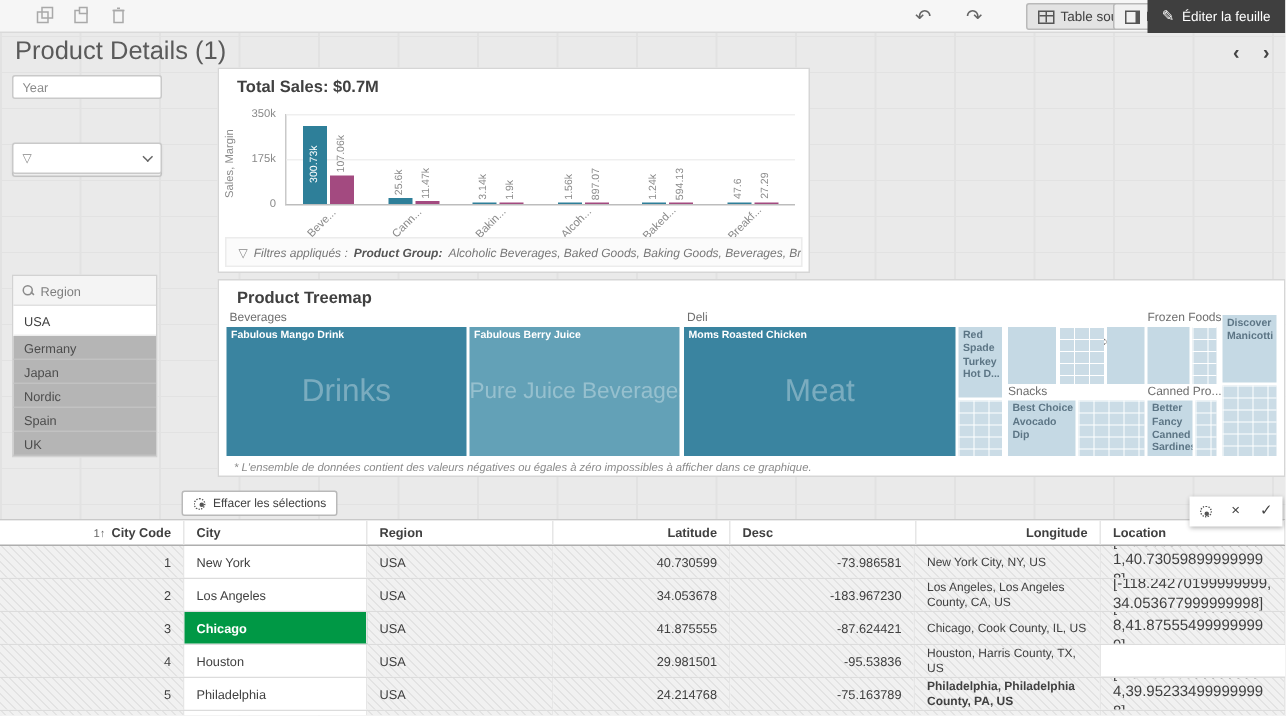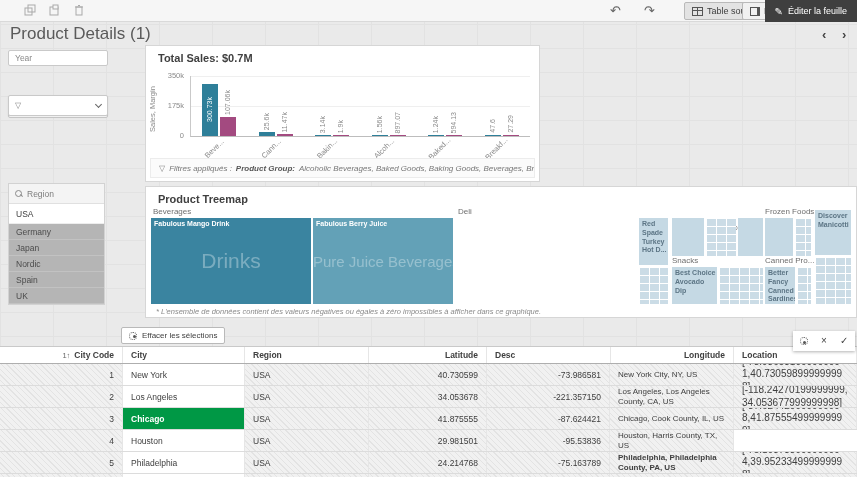--- a/index.html
+++ b/index.html
@@ -297,20 +297,24 @@
         <div class="tm-group-label" style="left: 521px; top: 49px;">Snacks</div>
         <div class="tm-group-label" style="left: 614px; top: 49px;">Canned Pro...</div>
         <div class="tm-block dark" style="left: 0px; top: 11px; width: 160px; height: 86px;">
           <span class="tm-label">Fabulous Mango Drink</span>
           <span class="tm-watermark" style="font-size: 21px;">Drinks</span>
         </div>
         <div class="tm-block medium" style="left: 162px; top: 11px; width: 140px; height: 86px;">
           <span class="tm-label">Fabulous Berry Juice</span>
           <span class="tm-watermark" style="font-size: 15px;">Pure Juice Beverages</span>
         </div>
+        <div class="tm-block dark" style="left: 305px; top: 11px; width: 181px; height: 86px;">
+          <span class="tm-label">Moms Roasted Chicken</span>
+          <span class="tm-watermark" style="font-size: 21px;">Meat</span>
+        </div>
         <div class="tm-block light" style="left: 488px; top: 11px; width: 29px; height: 47px;">
           <span class="tm-label">Red Spade Turkey Hot D...</span>
         </div>
         <div class="tm-block mosaic" style="left: 488px; top: 60px; width: 29px; height: 37px;"></div>
         <div class="tm-block light" style="left: 521px; top: 11px; width: 32px; height: 38px;"></div>
         <div class="tm-block mosaic" style="left: 555px; top: 11px; width: 30px; height: 38px;"></div>
         <div class="tm-block light" style="left: 587px; top: 11px; width: 25px; height: 38px;"></div>
         <div class="tm-block light" style="left: 614px; top: 11px; width: 28px; height: 38px;"></div>
         <div class="tm-block mosaic" style="left: 644px; top: 11px; width: 16px; height: 38px;"></div>
         <div class="tm-block light" style="left: 664px; top: 3px; width: 36px; height: 45px;">
@@ -372,21 +376,21 @@
           <div class="tcell hatch right" style="width: 118px;">40.730599</div>
           <div class="tcell hatch right" style="width: 123px;">-73.986581</div>
           <div class="tcell hatch desccell" style="width: 124px;">New York City, NY, US</div>
           <div class="tcell hatch wrapcell" style="width: 123px;">[-73.986581000000001,40.730598999999998]</div>
         </div>
         <div class="trow drow">
           <div class="tcell hatch right" style="width: 123px;">2</div>
           <div class="tcell citycell" style="width: 122px;">Los Angeles</div>
           <div class="tcell hatch" style="width: 124px;">USA</div>
           <div class="tcell hatch right" style="width: 118px;">34.053678</div>
-          <div class="tcell hatch right" style="width: 123px;">-221.357150</div>
+          <div class="tcell hatch right" style="width: 123px;">-183.967230</div>
           <div class="tcell hatch desccell" style="width: 124px;">Los Angeles, Los Angeles County, CA, US</div>
           <div class="tcell hatch wrapcell" style="width: 123px;">[-118.24270199999999,34.053677999999998]</div>
         </div>
         <div class="trow drow">
           <div class="tcell hatch right" style="width: 123px;">3</div>
           <div class="tcell citycell selected-cell" style="width: 122px;">Chicago</div>
           <div class="tcell hatch" style="width: 124px;">USA</div>
           <div class="tcell hatch right" style="width: 118px;">41.875555</div>
           <div class="tcell hatch right" style="width: 123px;">-87.624421</div>
           <div class="tcell hatch desccell" style="width: 124px;">Chicago, Cook County, IL, US</div>

